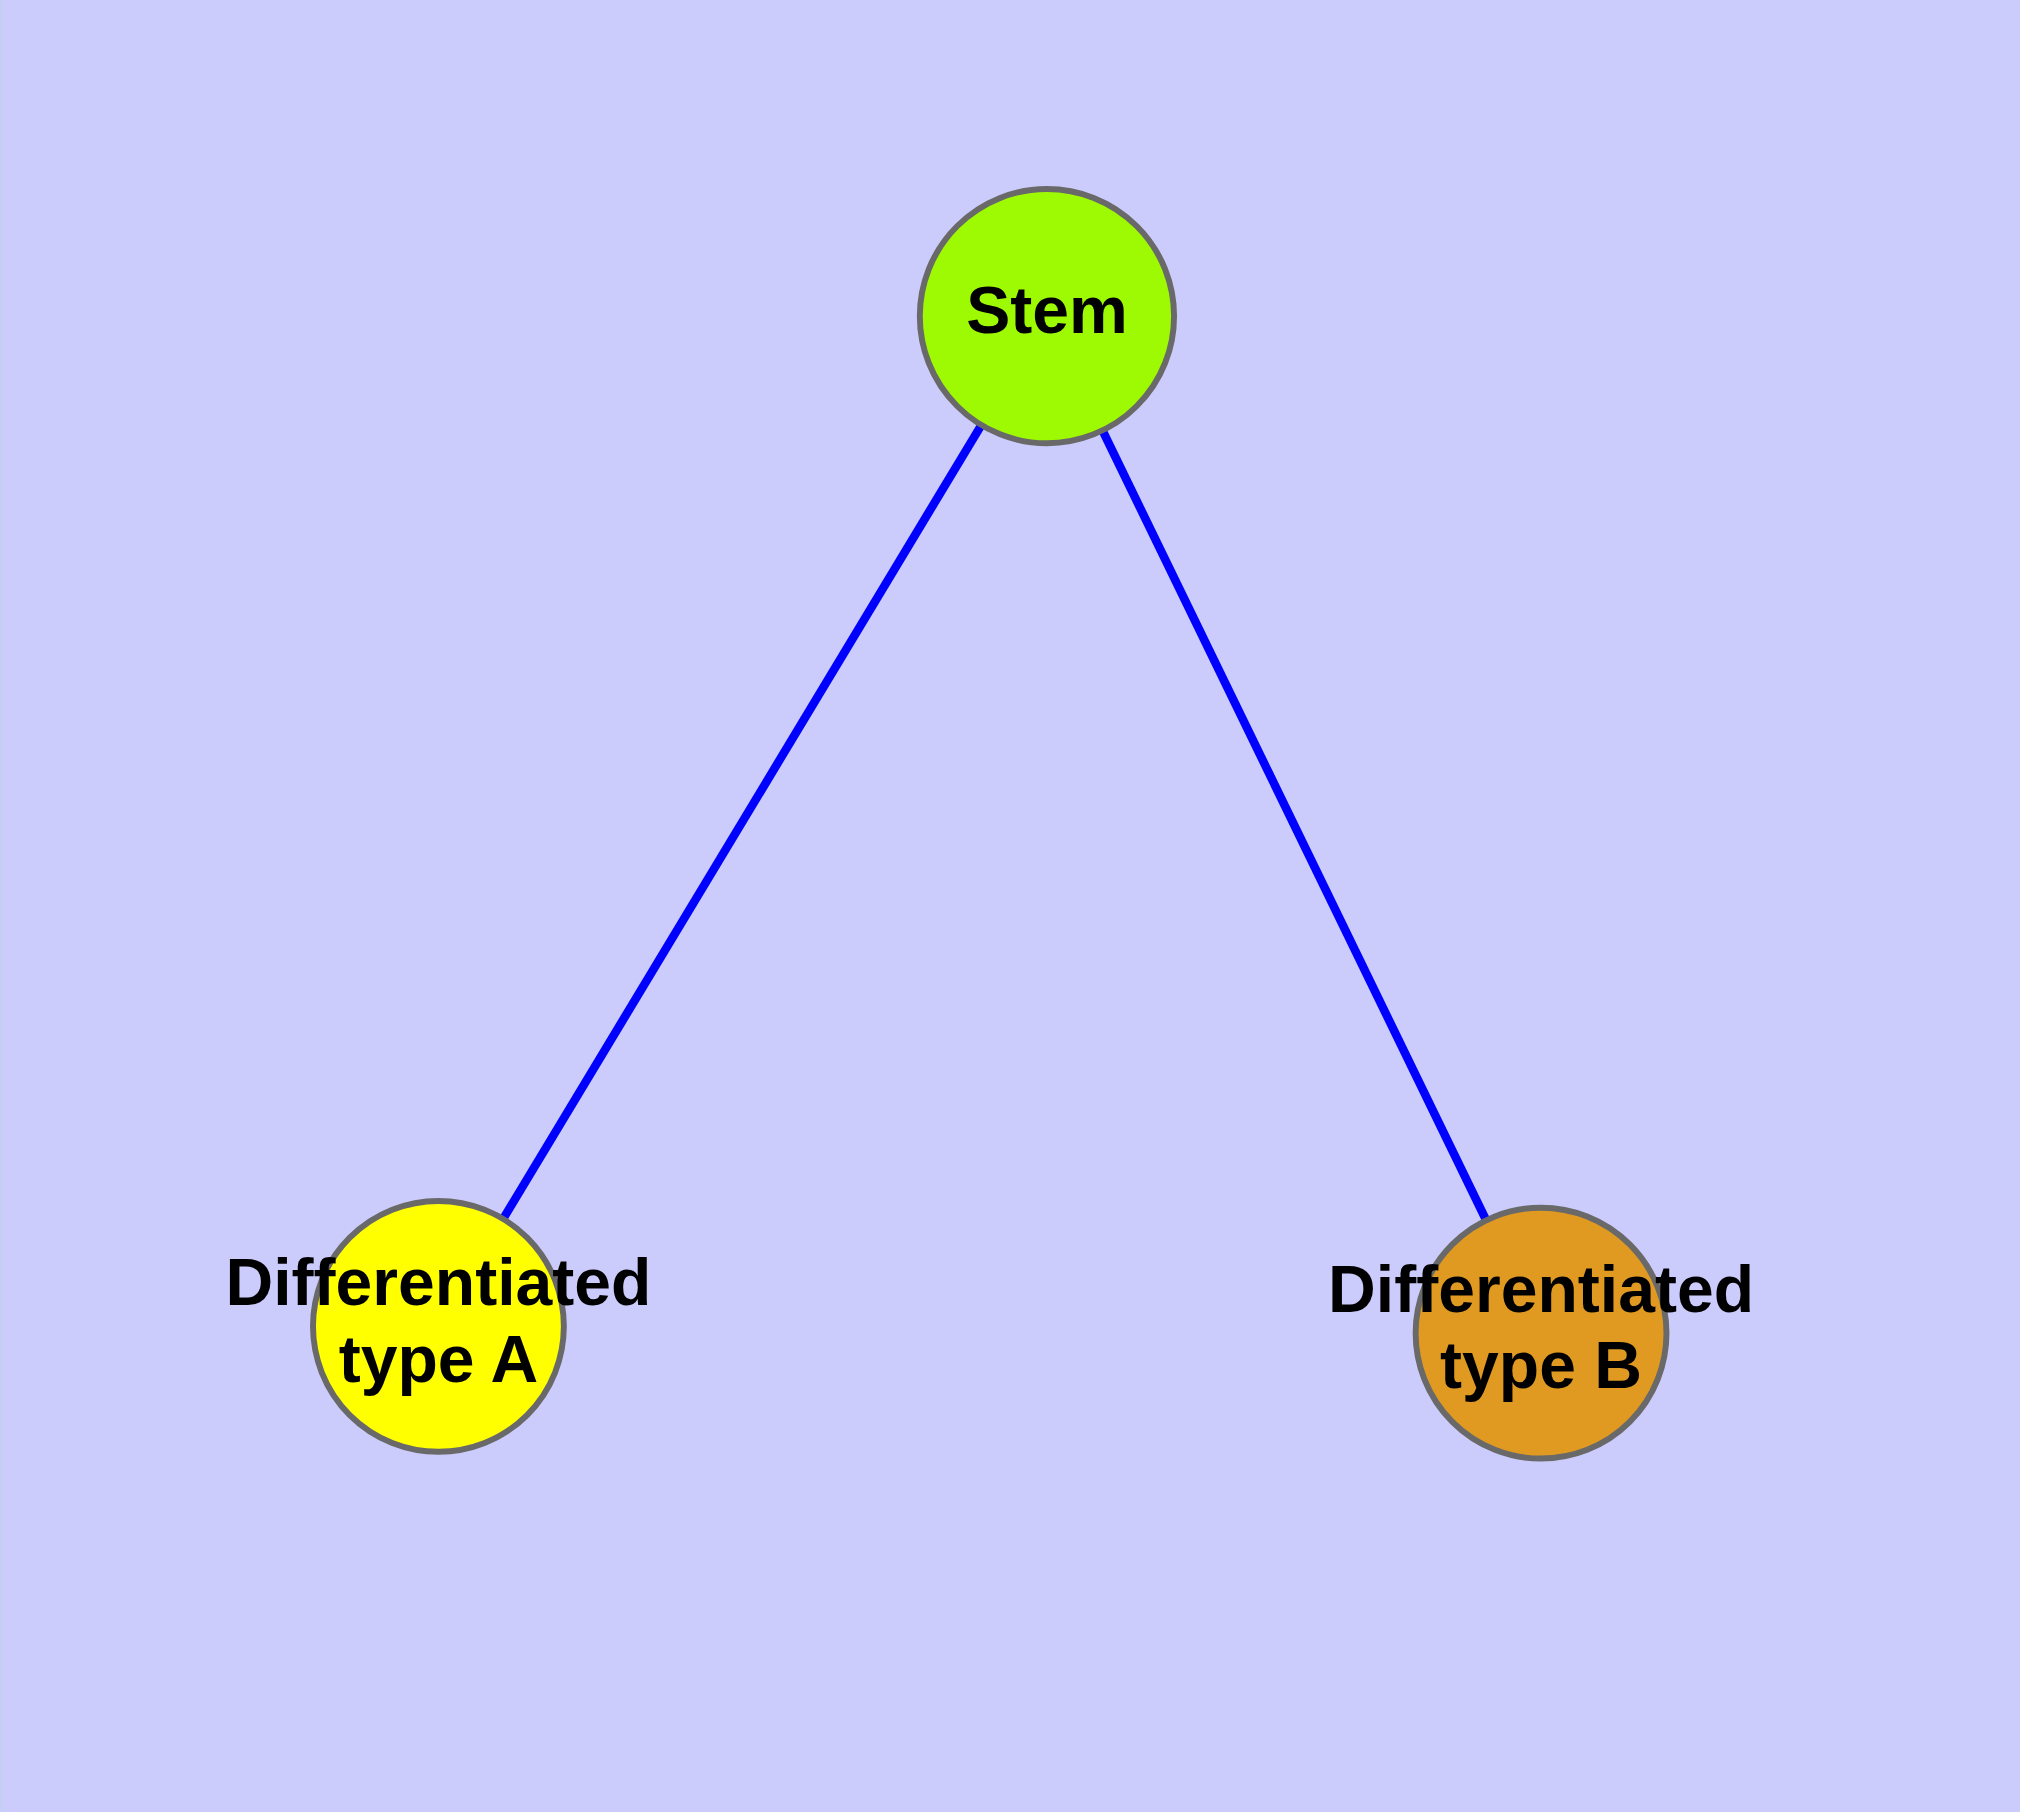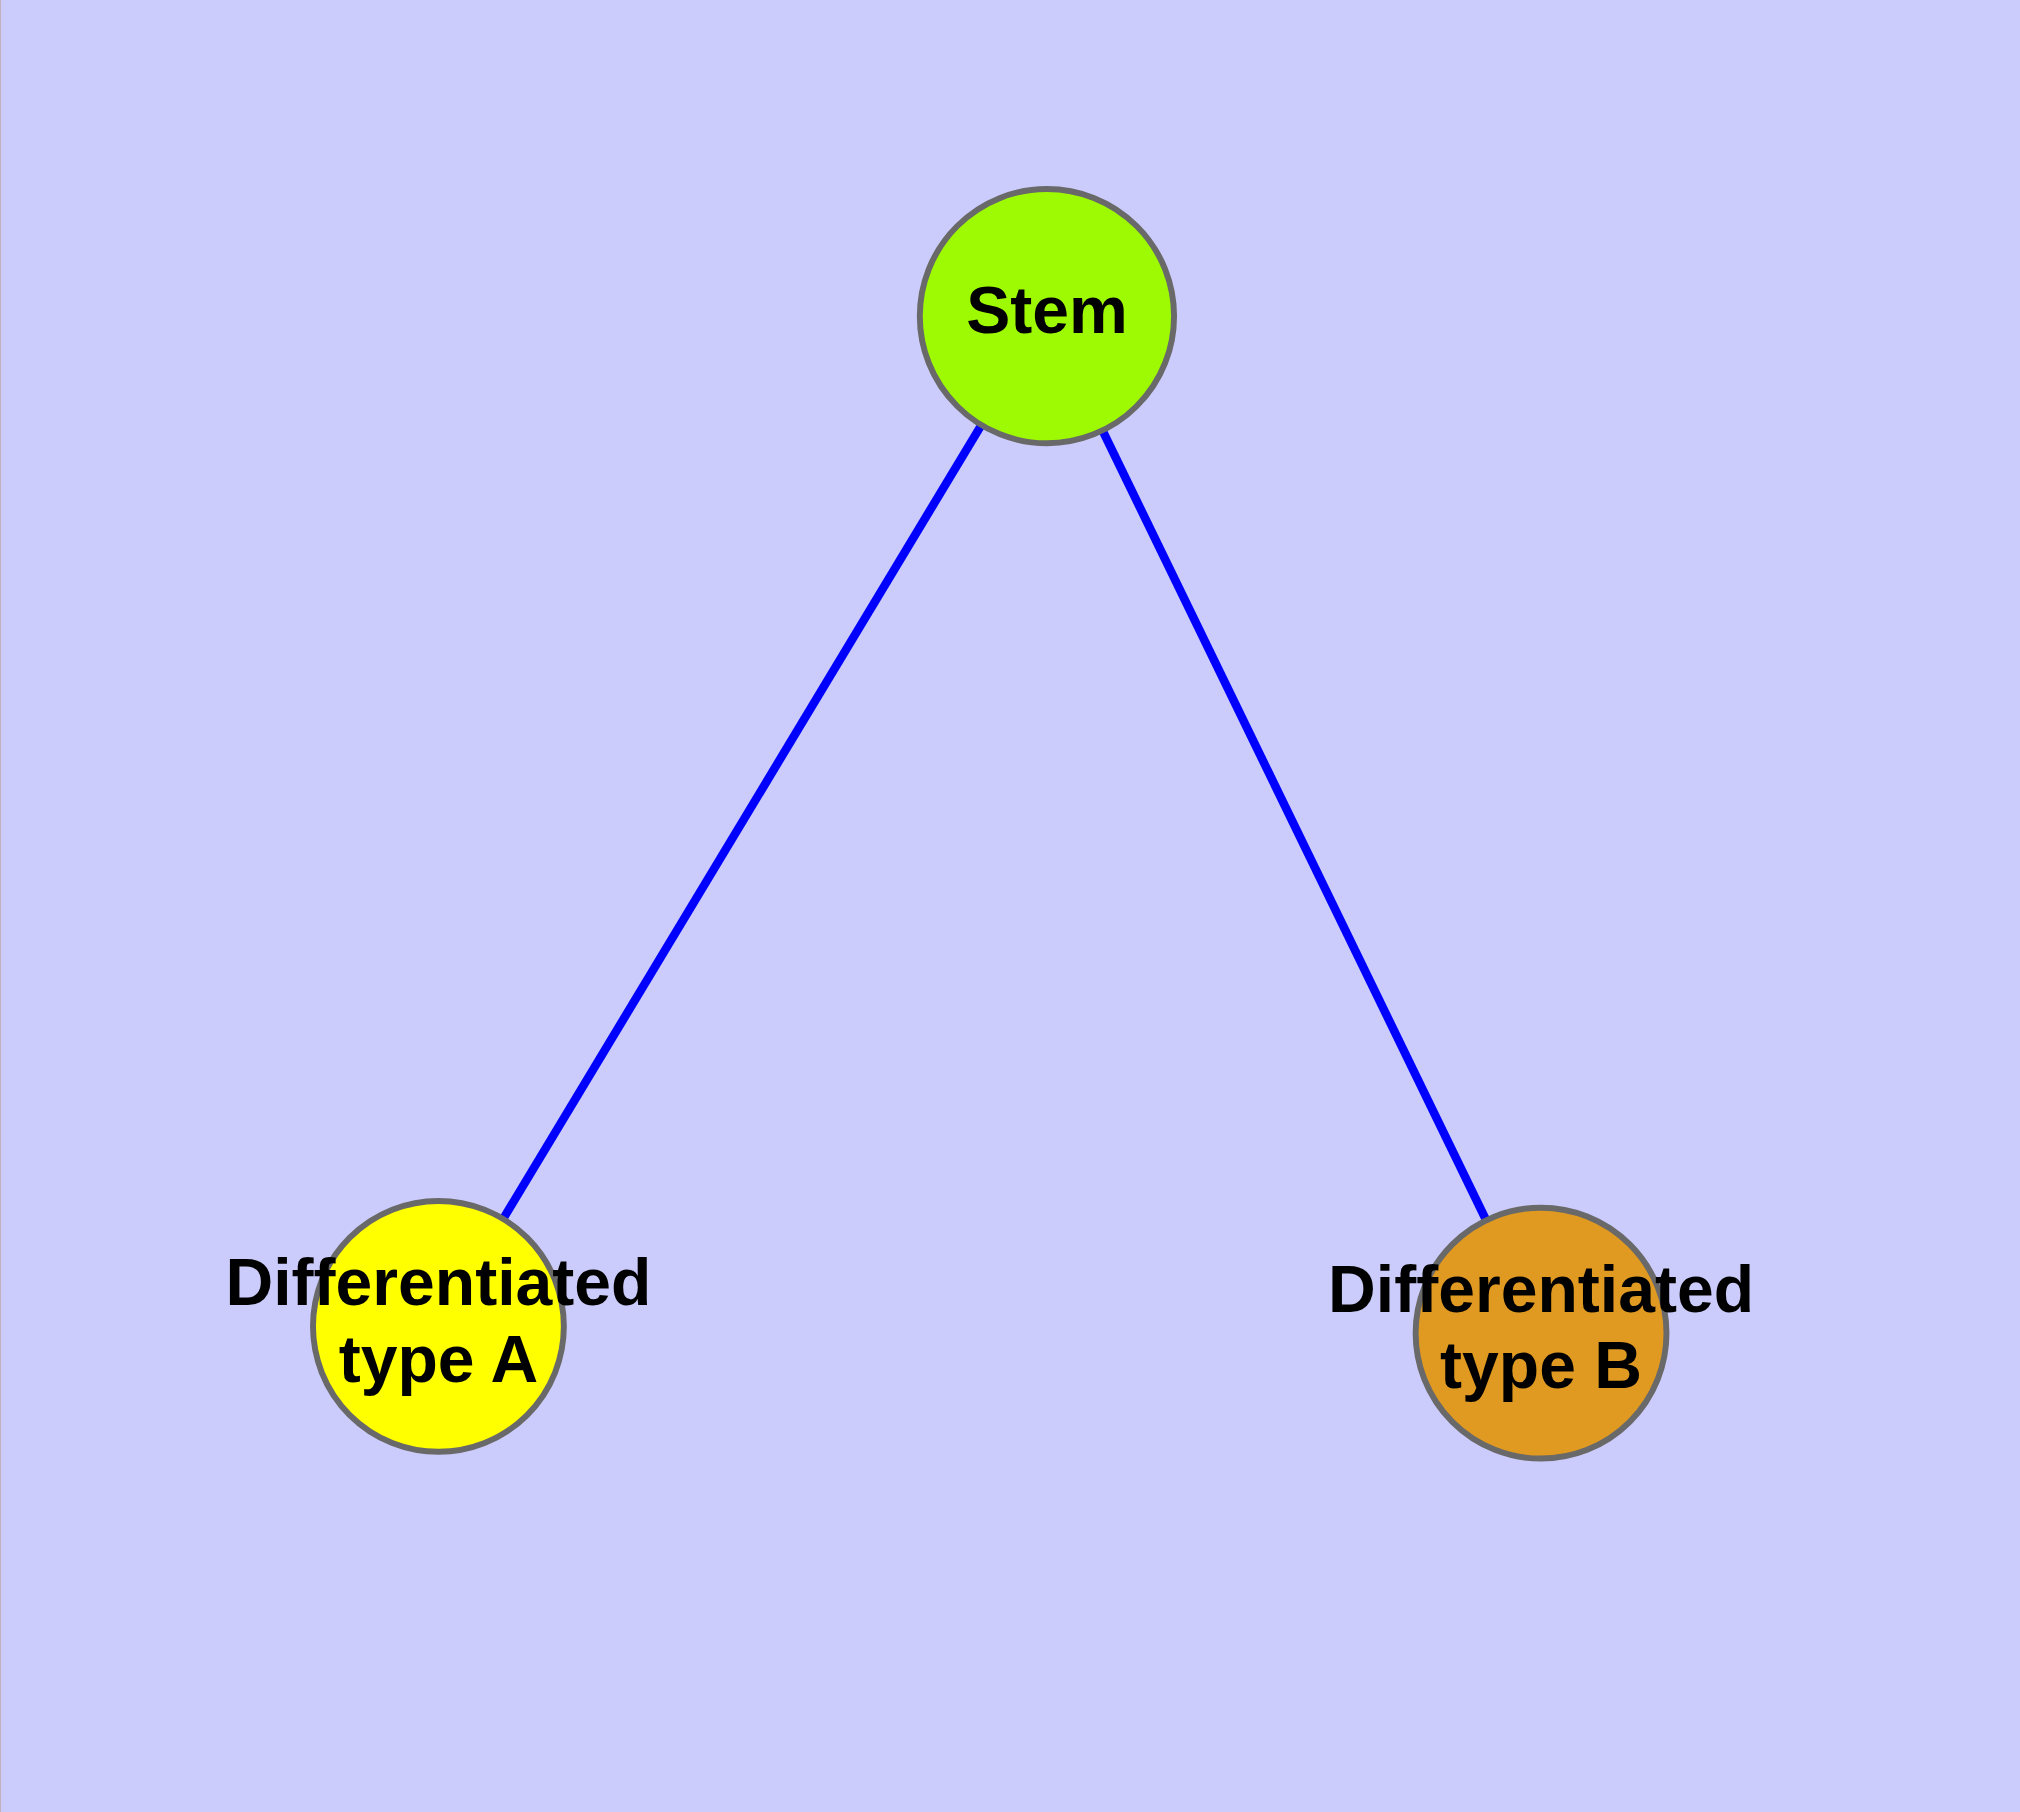--- a/index.html
+++ b/index.html
@@ -28,21 +28,21 @@
     fill: #000000;
     text-anchor: middle;
     dominant-baseline: middle;
     paint-order: normal;
     white-space: pre;
   }
 </style>
 </head>
 <body>
 
-<div id="stage" style="width: 1813px; height: 1812px; background: #a16207;">
+<div id="stage" style="width: 1813px; height: 1812px; background: #86efac;">
   <svg id="graph-svg" viewBox="0 0 2384 2138" preserveAspectRatio="xMidYMid meet" xmlns="http://www.w3.org/2000/svg" style="width: 2021px; height: 1812px;">
     <rect id="bg-rect" x="0" y="0" width="2384" height="2138" fill="#ccccfc"></rect>
     <g id="edge-layer">
         <line x1="1158.635771526279" y1="499.7773820900769" x2="592.3322794402922" y2="1439.9358257760052" stroke="#0000ff" stroke-width="10" stroke-linecap="butt"></line>
         <line x1="1299.674608824527" y1="506.1209787125771" x2="1754.1993723758044" y2="1441.6779534321875" stroke="#0000ff" stroke-width="10" stroke-linecap="butt"></line>
       </g>
     <g id="node-layer">
         <circle cx="1235" cy="373" r="150" fill="#9efa02" stroke="#696969" stroke-width="7"></circle>
         <circle cx="517" cy="1565" r="148" fill="#ffff00" stroke="#696969" stroke-width="7"></circle>
         <circle cx="1818" cy="1573" r="148" fill="#e09a21" stroke="#696969" stroke-width="7"></circle>

